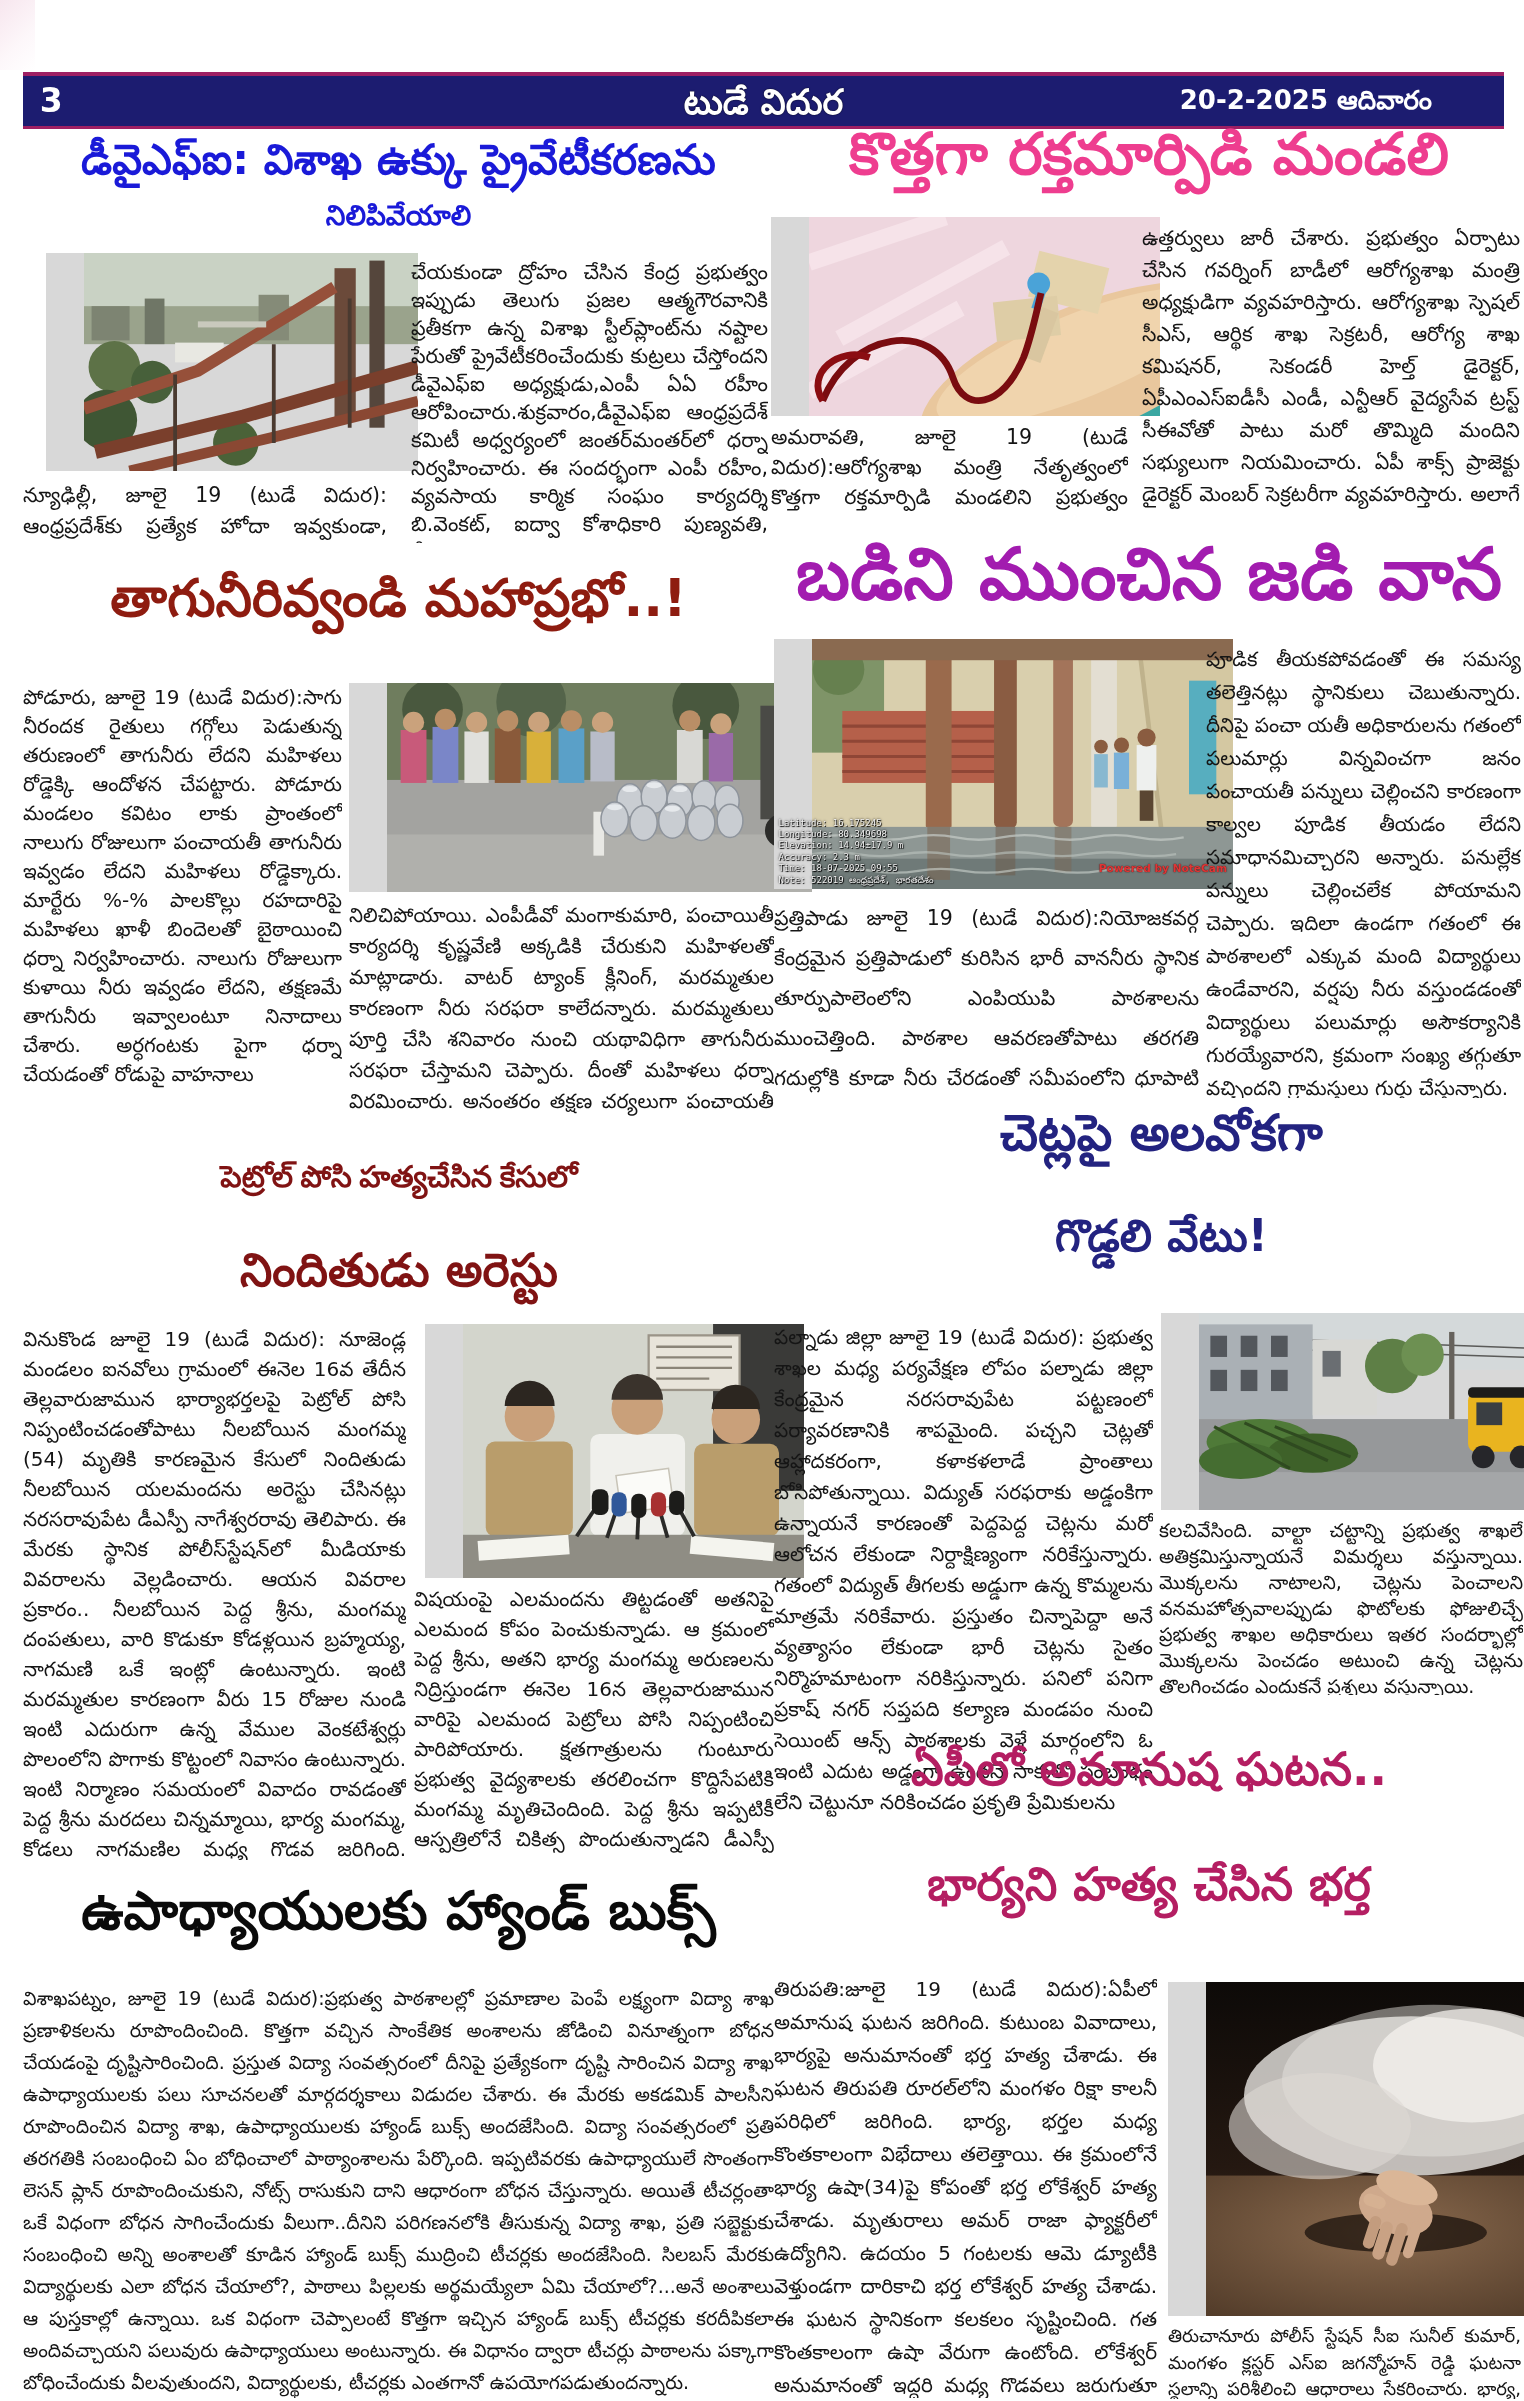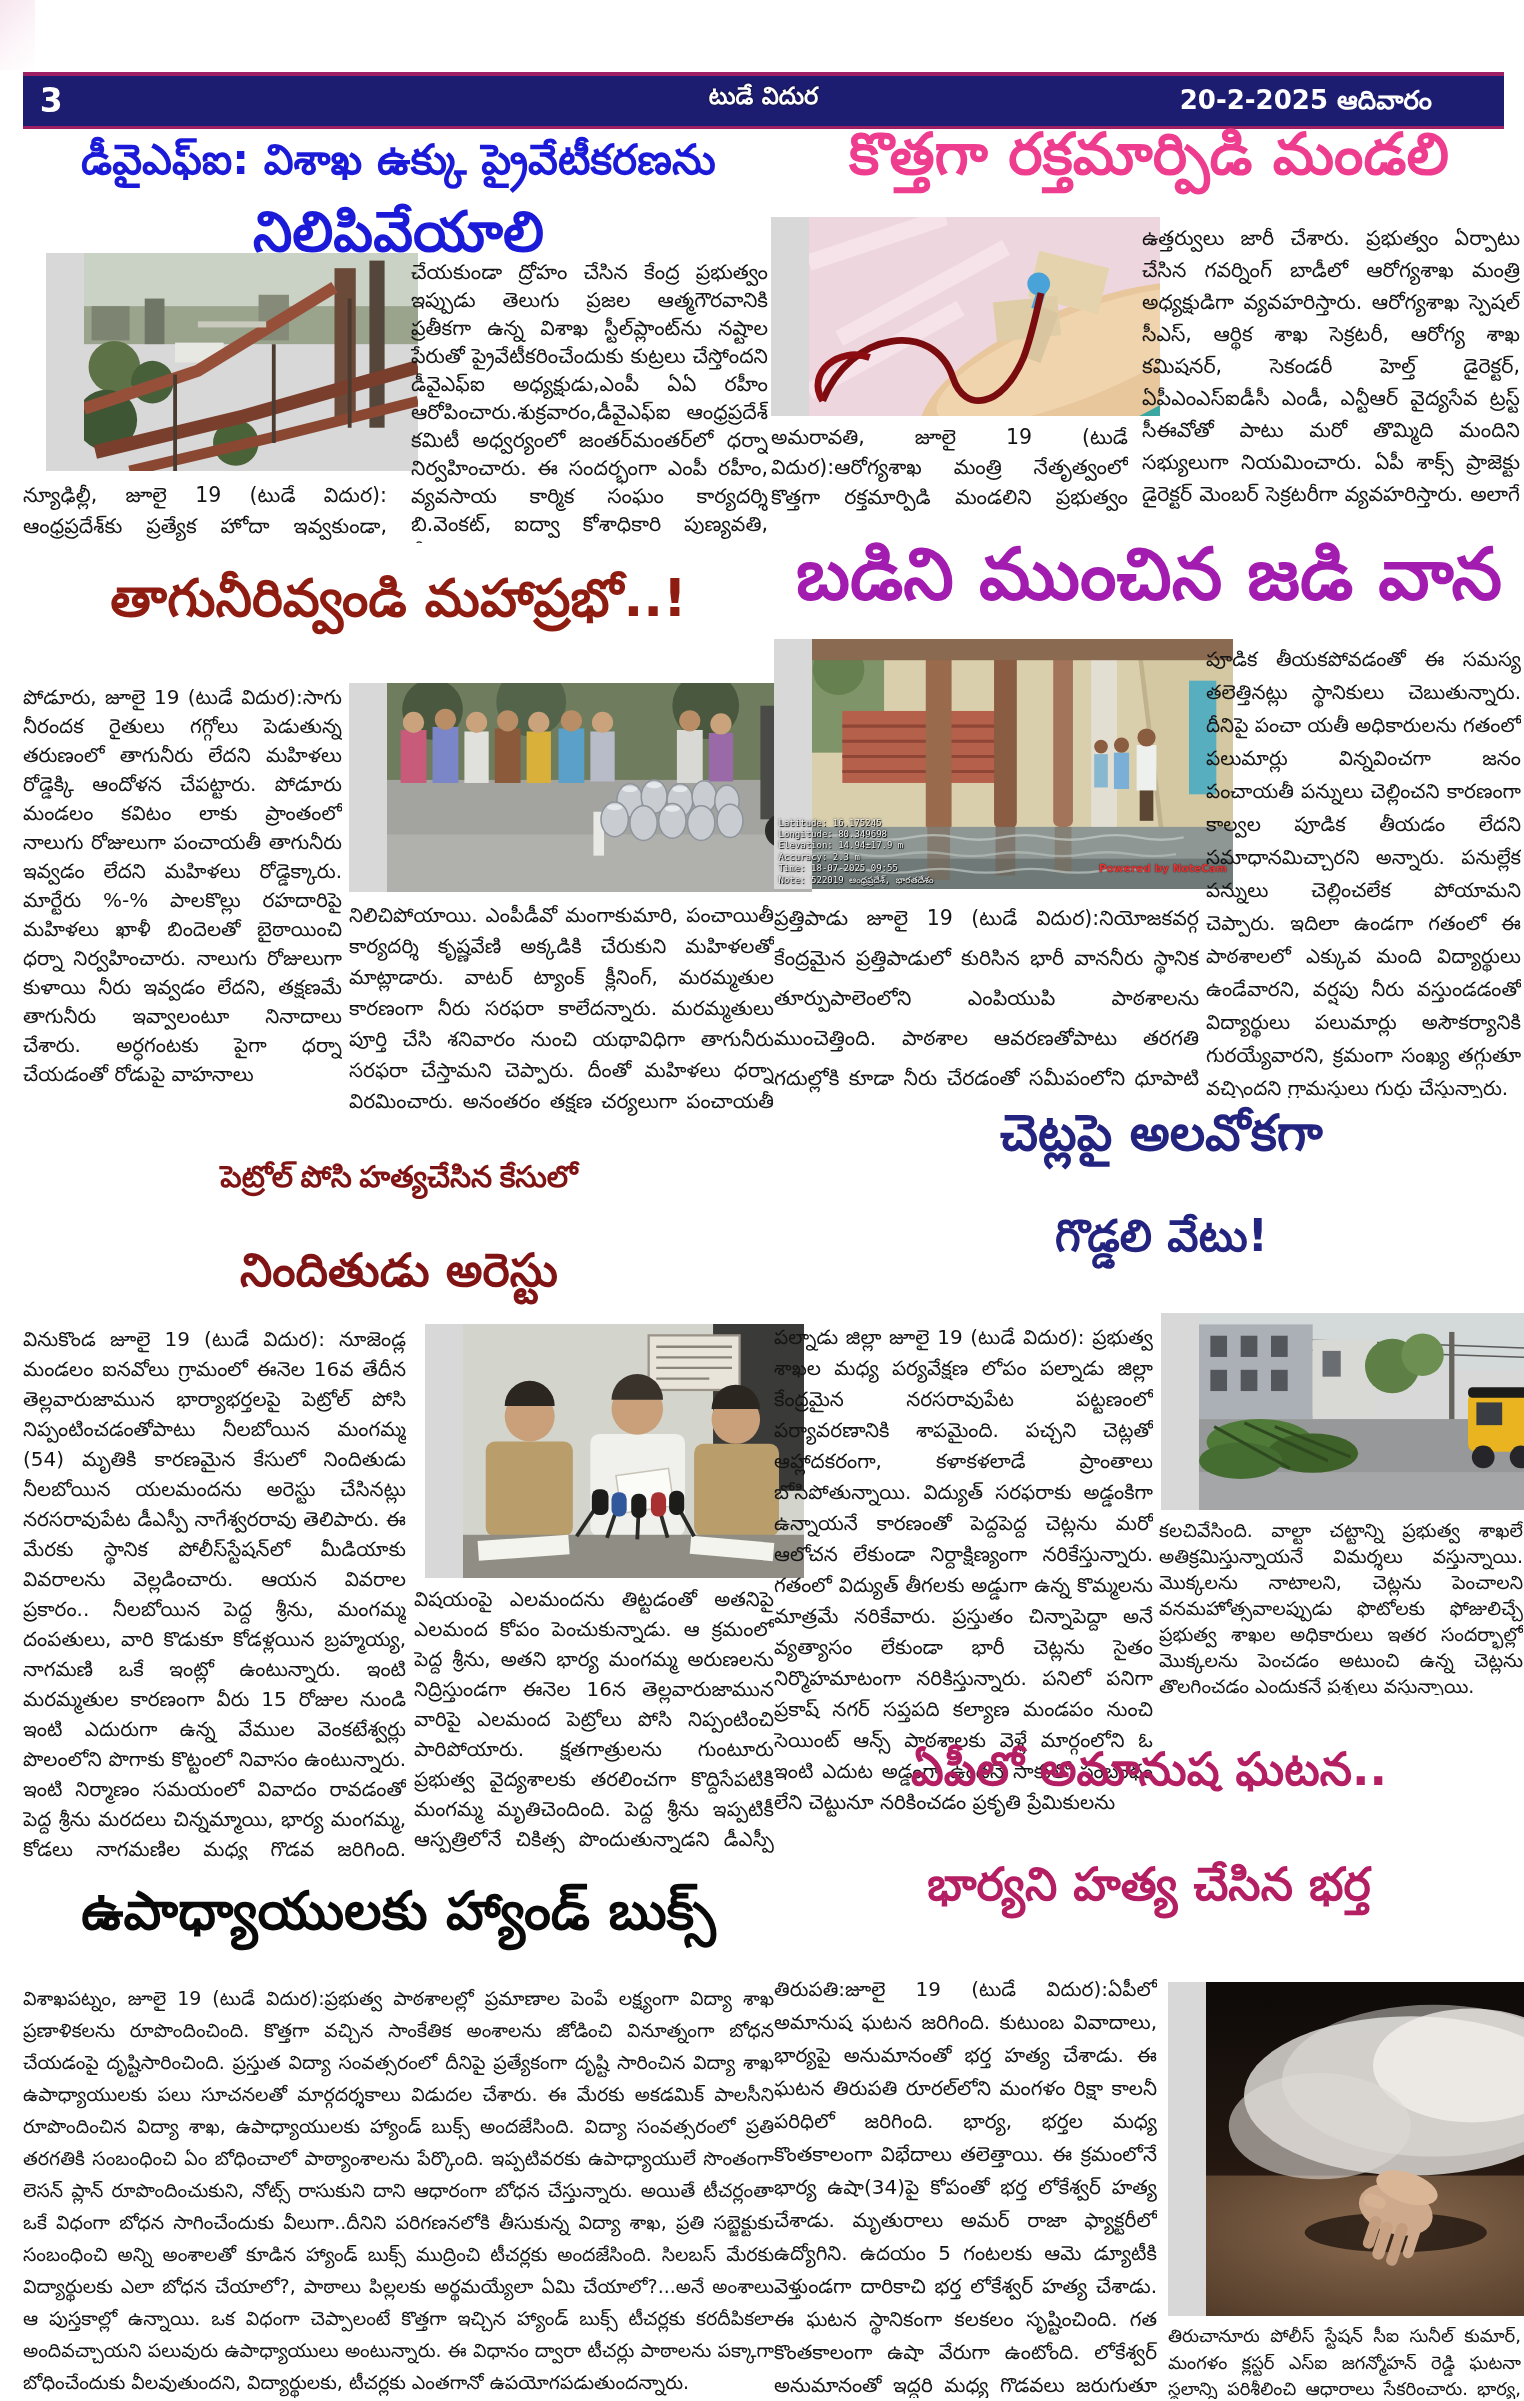--- a/index.html
+++ b/index.html
@@ -7,21 +7,21 @@
         font-family:"DejaVu Sans","Liberation Sans",sans-serif;}
   .hl{position:absolute;font-weight:bold;text-align:center;line-height:1.18;letter-spacing:0;}
   .bt{position:absolute;text-align:justify;overflow:hidden;color:#151515;
       font-family:"DejaVu Sans","Liberation Sans",sans-serif;}
   .photo{position:absolute;overflow:hidden;background:#d8d8d8;padding-left:38px;}
   .photo svg{display:block;width:100%;height:100%;}
   .masthead-bar{position:absolute;left:23px;top:72px;width:1481px;height:50px;
       background:#1c1c70;border-top:4.6px solid #9e1f63;border-bottom:3.8px solid #9e1f63;}
   .masthead-bar .pgnum{position:absolute;left:16.7px;top:4.6px;color:#ffffff;font-size:33px;font-weight:bold;}
   .masthead-bar .title{position:absolute;left:0;right:0;top:6px;text-align:center;color:#ffffff;
-      font-size:24px;font-weight:bold;text-shadow:0 0 1.5px #000;}
+      font-size:35px;font-weight:bold;text-shadow:0 0 1.5px #000;}
   .masthead-bar .date{position:absolute;right:72px;top:9px;color:#ffffff;font-size:26px;font-weight:bold;}
   .geotag{position:absolute;left:4.6px;bottom:3px;color:#f2f2f2;font-size:9px;line-height:11.4px;
       text-shadow:0 0 2.3px #000,0.8px 0.8px 0.8px #000;font-family:"DejaVu Sans Mono","Liberation Mono",monospace;}
   .notecam{position:absolute;right:6px;bottom:15px;color:#e03535;font-size:10.6px;font-weight:bold;
       text-shadow:0 0 1.5px #300;}
   .smudge{position:absolute;left:0;top:0;width:35px;height:70px;
       background:linear-gradient(135deg,#f7e6ee 0%,#fdf7fa 60%,#ffffff 100%);}
 </style>
 </head>
 <body>
@@ -30,21 +30,21 @@
   <div class="smudge"></div>
 
   <div class="masthead-bar">
     <div class="pgnum">3</div>
     <div class="title">టుడే విదుర</div>
     <div class="date">20-2-2025 ఆదివారం</div>
   </div>
 
   <div>
     <div class="hl" style="left:23px;top:135px;width:751px;height:53px;font-size:42px;color:#1a1ad8;">డీవైఎఫ్ఐ: విశాఖ ఉక్కు ప్రైవేటీకరణను</div>
-    <div class="hl" style="left:23px;top:199px;width:751px;height:53px;font-size:56px;color:#1a1ad8;">నిలిపివేయాలి</div>
+    <div class="hl" style="left:23px;top:199px;width:751px;height:53px;font-size:28px;color:#1a1ad8;">నిలిపివేయాలి</div>
 
     <div class="photo" style="left:46px;top:253px;width:334px;height:218px;">
       <svg viewBox="0 0 440 287" preserveAspectRatio="none">
         <rect width="440" height="95" fill="#c9d2c4"></rect>
         <rect y="70" width="440" height="50" fill="#9aa38c"></rect>
         <rect x="10" y="70" width="50" height="45" fill="#7d8472"></rect>
         <rect x="80" y="60" width="26" height="60" fill="#6f7666"></rect>
         <rect x="230" y="55" width="40" height="60" fill="#858b78"></rect>
         <rect x="120" y="118" width="64" height="26" fill="#e8e8e2"></rect>
         <circle cx="40" cy="150" r="34" fill="#5d7247"></circle>

